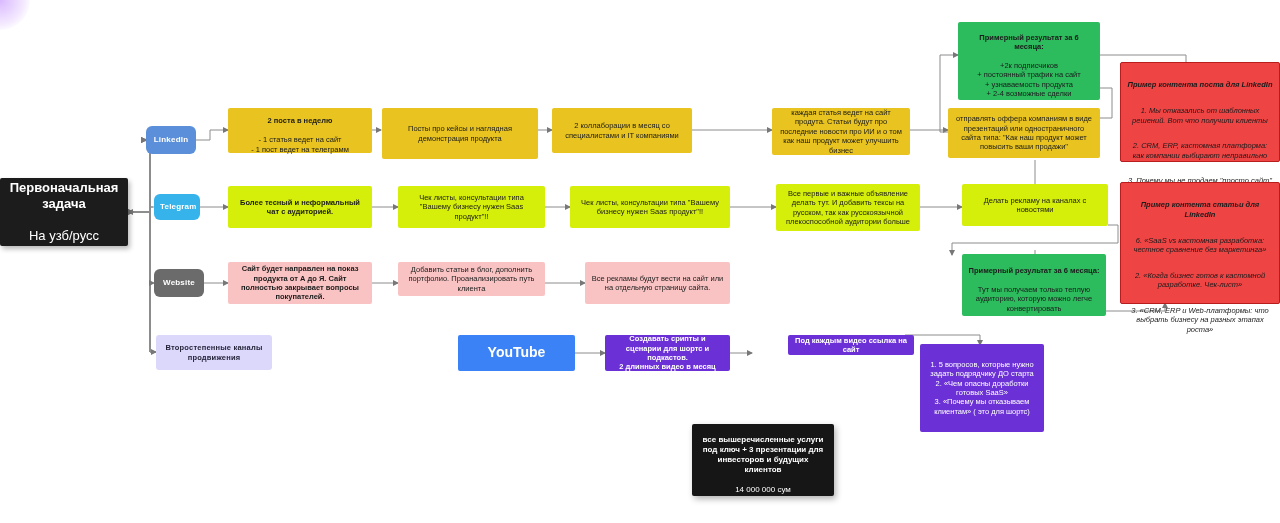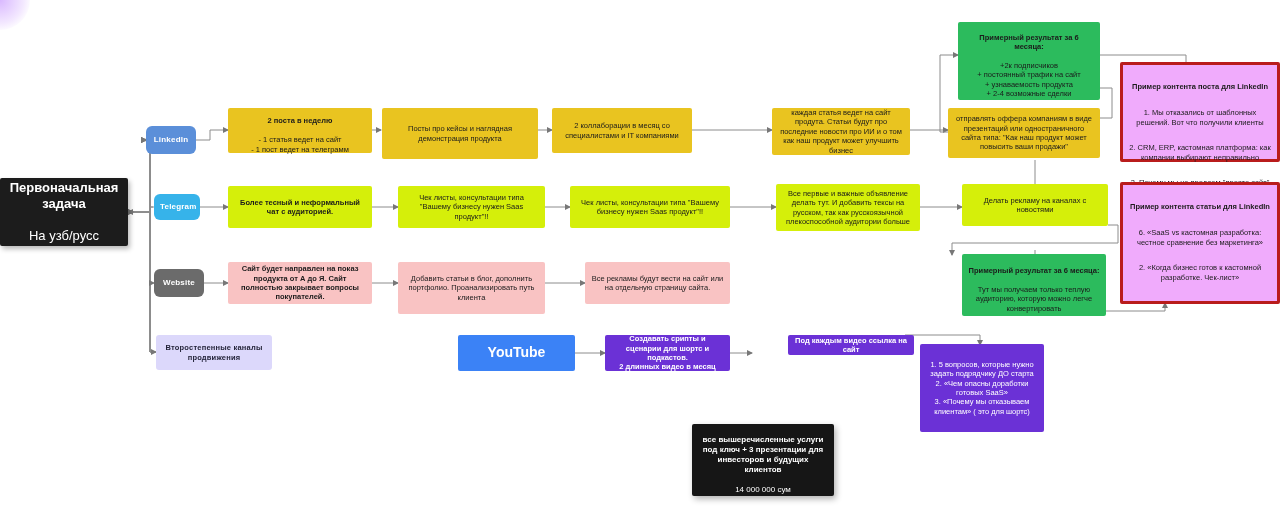--- a/index.html
+++ b/index.html
@@ -47,21 +47,21 @@
   }
   .chan.linkedin{background:#5b8fd9;}
   .chan.telegram{background:#36b3ea;}
   .chan.website{background:#6b6b6b;}
   .chan.secondary{background:#dcd8fb;color:#24243a;border-radius:3px;font-weight:bold;}
 
   .yellow{background:#e9c420;}
   .lime{background:#d5ef0a;}
   .pink{background:#f9c3c3;}
   .green{background:#2cbb5d;}
-  .blue{background:#f0abfc;border:3px solid #b91c1c;}
+  .blue{background:#ef4444;border:1px solid #b91c1c;font-style:italic;}
   .purple{background:#6b31d6;color:#ffffff;}
   .red{background:#3b82f6;color:#ffffff;font-weight:bold;font-size:14px;}
   .black{
     background:#161616;color:#ffffff;
     box-shadow:2px 3px 6px rgba(0,0,0,.3);
     font-size:8px;font-weight:bold;
   }
 
   .b{font-weight:bold;}
   .blue .title{font-weight:bold;display:block;margin-bottom:7px;}
@@ -397,28 +397,29 @@
       <span class="b">Примерный результат за 6 месяца:</span><br>
       <span>Тут мы получаем только теплую аудиторию, которую можно легче конвертировать</span>
     </span>
   </div>
 
   <div class="node blue" style="left:1120px;top:182px;width:160px;height:122px;align-items:flex-start;padding-top:8px;">
     <span class="txt">
       <span class="title">Пример контента статьи для LinkedIn</span>
       <span class="itm">6. «SaaS vs кастомная разработка: честное сравнение без маркетинга»</span>
       <span class="itm">2. «Когда бизнес готов к кастомной разработке. Чек-лист»</span>
+      <span class="itm">3. «CRM, ERP и Web-платформы: что выбрать бизнесу на разных этапах роста»</span>
     </span>
   </div>
 
   <div class="node pink" style="left:228px;top:262px;width:144px;height:42px;">
     <span class="txt b">Сайт будет направлен на показ продукта от А до Я. Сайт полностью закрывает вопросы покупателей.</span>
   </div>
 
-  <div class="node pink" style="left:398px;top:262px;width:147px;height:52px;align-items:center;">
+  <div class="node pink" style="left:398px;top:262px;width:147px;height:34px;align-items:center;">
     <span class="txt">Добавить статьи в блог, дополнить портфолио. Проанализировать путь клиента</span>
   </div>
 
   <div class="node pink" style="left:585px;top:262px;width:145px;height:42px;">
     <span class="txt">Все рекламы будут вести на сайт или на отдельную страницу сайта.</span>
   </div>
 
   <div class="node red" style="left:458px;top:335px;width:117px;height:36px;">
     <span class="txt">YouTube</span>
   </div>

